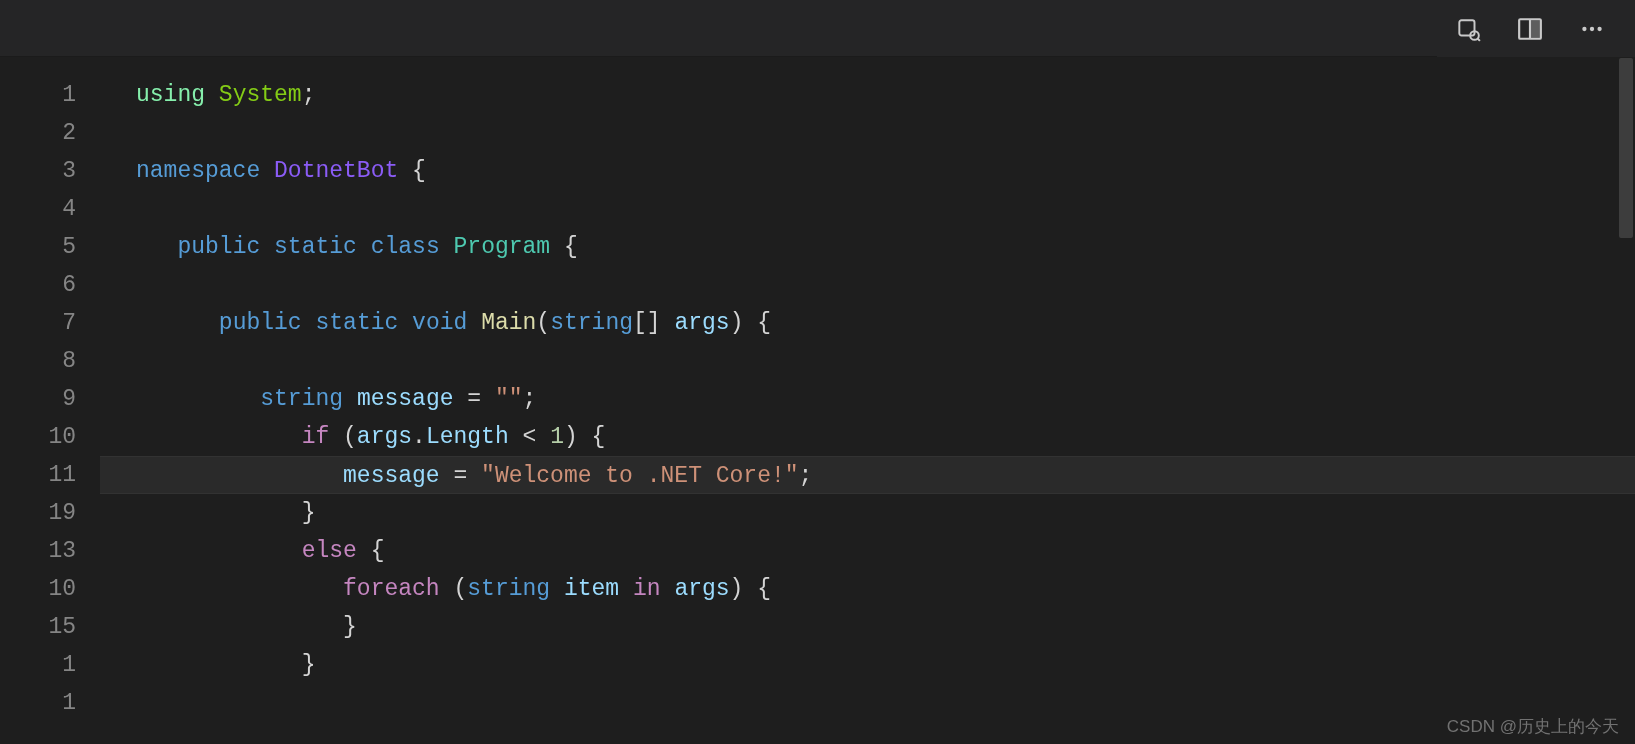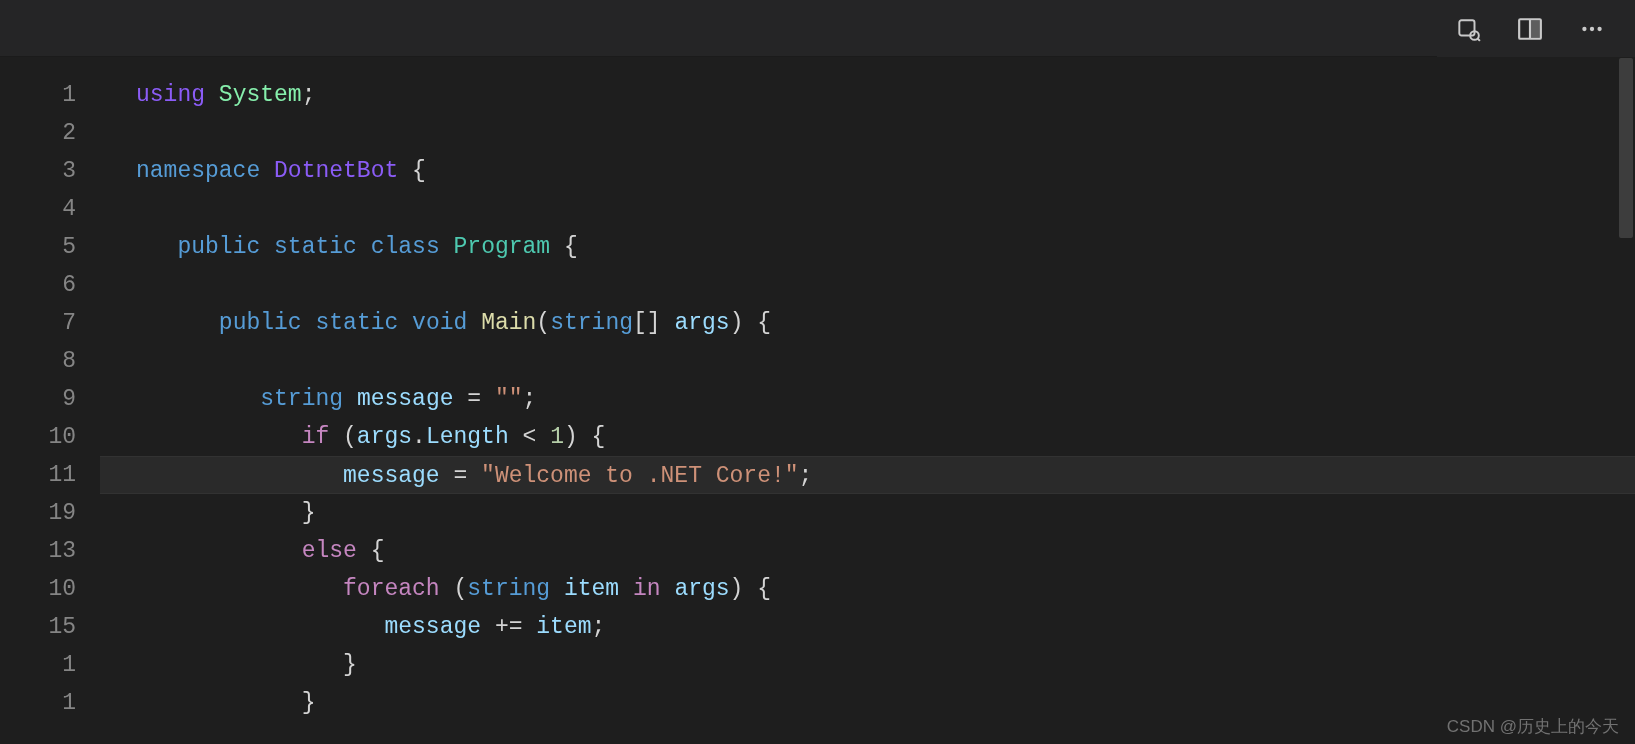--- a/index.html
+++ b/index.html
@@ -180,35 +180,34 @@
       <div class="ln">10</div>
       <div class="ln">11</div>
       <div class="ln">19</div>
       <div class="ln">13</div>
       <div class="ln">10</div>
       <div class="ln">15</div>
       <div class="ln">1</div>
       <div class="ln">1</div>
     </div>
   <div class="code" id="code">
-    <div class="line"><span></span><span style="color: #8b5cf6;">using</span><span style="color: rgb(212, 212, 212);"> </span><span style="color: #86efac;">System</span><span style="color: rgb(212, 212, 212);">;</span></div>
+    <div class="line"><span></span><span style="color: #86efac;">using</span><span style="color: rgb(212, 212, 212);"> </span><span style="color: #84cc16;">System</span><span style="color: rgb(212, 212, 212);">;</span></div>
       <div class="line"><span></span></div>
       <div class="line"><span></span><span style="color: rgb(86, 156, 214);">namespace</span><span style="color: rgb(212, 212, 212);"> </span><span style="color: #8b5cf6;">DotnetBot</span><span style="color: rgb(212, 212, 212);"> {</span></div>
       <div class="line"><span></span></div>
       <div class="line"><span>   </span><span style="color: rgb(86, 156, 214);">public</span><span style="color: rgb(212, 212, 212);"> </span><span style="color: rgb(86, 156, 214);">static</span><span style="color: rgb(212, 212, 212);"> </span><span style="color: rgb(86, 156, 214);">class</span><span style="color: rgb(212, 212, 212);"> </span><span style="color: rgb(78, 201, 176);">Program</span><span style="color: rgb(212, 212, 212);"> {</span></div>
       <div class="line"><span></span></div>
       <div class="line"><span>      </span><span style="color: rgb(86, 156, 214);">public</span><span style="color: rgb(212, 212, 212);"> </span><span style="color: rgb(86, 156, 214);">static</span><span style="color: rgb(212, 212, 212);"> </span><span style="color: rgb(86, 156, 214);">void</span><span style="color: rgb(212, 212, 212);"> </span><span style="color: rgb(220, 220, 170);">Main</span><span style="color: rgb(212, 212, 212);">(</span><span style="color: rgb(86, 156, 214);">string</span><span style="color: rgb(212, 212, 212);">[] </span><span style="color: rgb(156, 220, 254);">args</span><span style="color: rgb(212, 212, 212);">) {</span></div>
       <div class="line"><span></span></div>
       <div class="line"><span>         </span><span style="color: rgb(86, 156, 214);">string</span><span style="color: rgb(212, 212, 212);"> </span><span style="color: rgb(156, 220, 254);">message</span><span style="color: rgb(212, 212, 212);"> = </span><span style="color: rgb(206, 145, 120);">""</span><span style="color: rgb(212, 212, 212);">;</span></div>
       <div class="line"><span>            </span><span style="color: rgb(197, 134, 192);">if</span><span style="color: rgb(212, 212, 212);"> (</span><span style="color: rgb(156, 220, 254);">args</span><span style="color: rgb(212, 212, 212);">.</span><span style="color: rgb(156, 220, 254);">Length</span><span style="color: rgb(212, 212, 212);"> &lt; </span><span style="color: rgb(181, 206, 168);">1</span><span style="color: rgb(212, 212, 212);">) {</span></div>
       <div class="line current"><span>               </span><span style="color: rgb(156, 220, 254);">message</span><span style="color: rgb(212, 212, 212);"> = </span><span style="color: rgb(206, 145, 120);">"Welcome to .NET Core!"</span><span style="color: rgb(212, 212, 212);">;</span></div>
       <div class="line"><span>            </span><span style="color: rgb(212, 212, 212);">}</span></div>
       <div class="line"><span>            </span><span style="color: rgb(197, 134, 192);">else</span><span style="color: rgb(212, 212, 212);"> {</span></div>
       <div class="line"><span>               </span><span style="color: rgb(197, 134, 192);">foreach</span><span style="color: rgb(212, 212, 212);"> (</span><span style="color: rgb(86, 156, 214);">string</span><span style="color: rgb(212, 212, 212);"> </span><span style="color: rgb(156, 220, 254);">item</span><span style="color: rgb(212, 212, 212);"> </span><span style="color: rgb(197, 134, 192);">in</span><span style="color: rgb(212, 212, 212);"> </span><span style="color: rgb(156, 220, 254);">args</span><span style="color: rgb(212, 212, 212);">) {</span></div>
-      <div class="line"><span>                  </span><span style="color: rgb(156, 220, 254);">message</span><span style="color: rgb(212, 212, 212);"> += </span><span style="color: rgb(156, 220, 254);">item</span><span style="color: rgb(212, 212, 212);">;</span></div>
       <div class="line"><span>               </span><span style="color: rgb(212, 212, 212);">}</span></div>
       <div class="line"><span>            </span><span style="color: rgb(212, 212, 212);">}</span></div>
       <div class="scrollbar-track">
       <div class="scrollbar-thumb"></div>
     </div>
   </div>
 </div>
 
 <div class="watermark">CSDN @历史上的今天</div>
 

